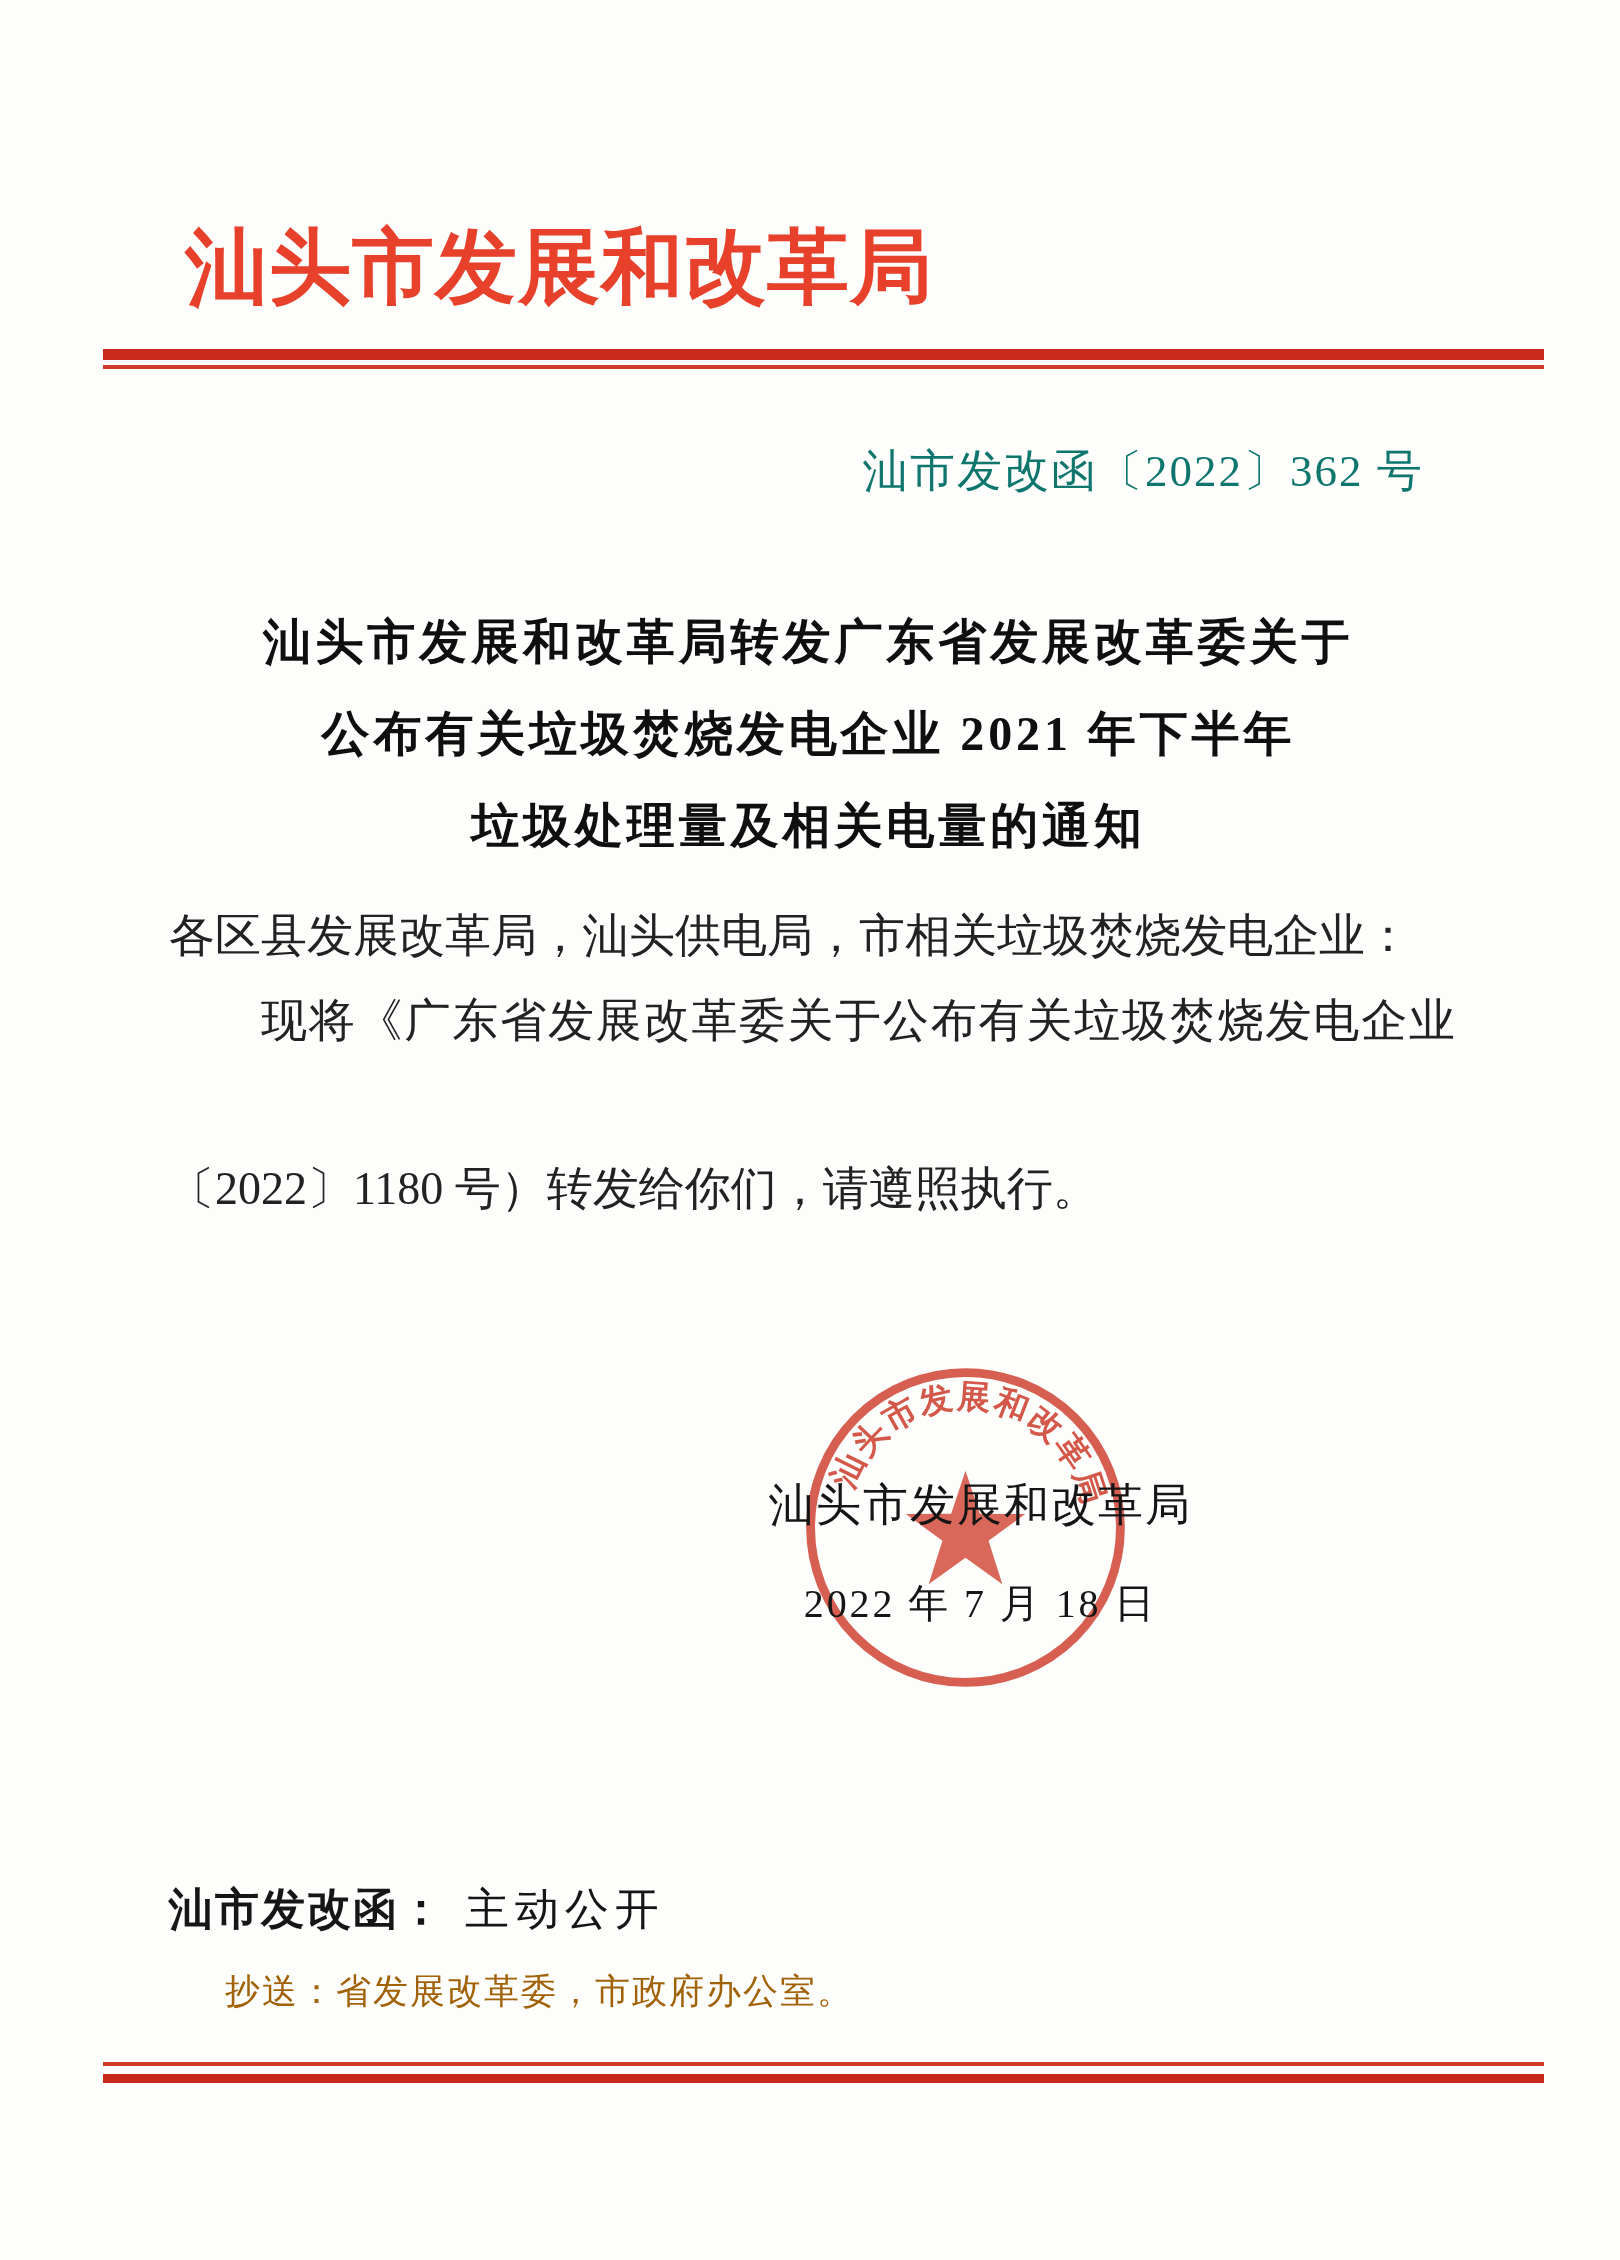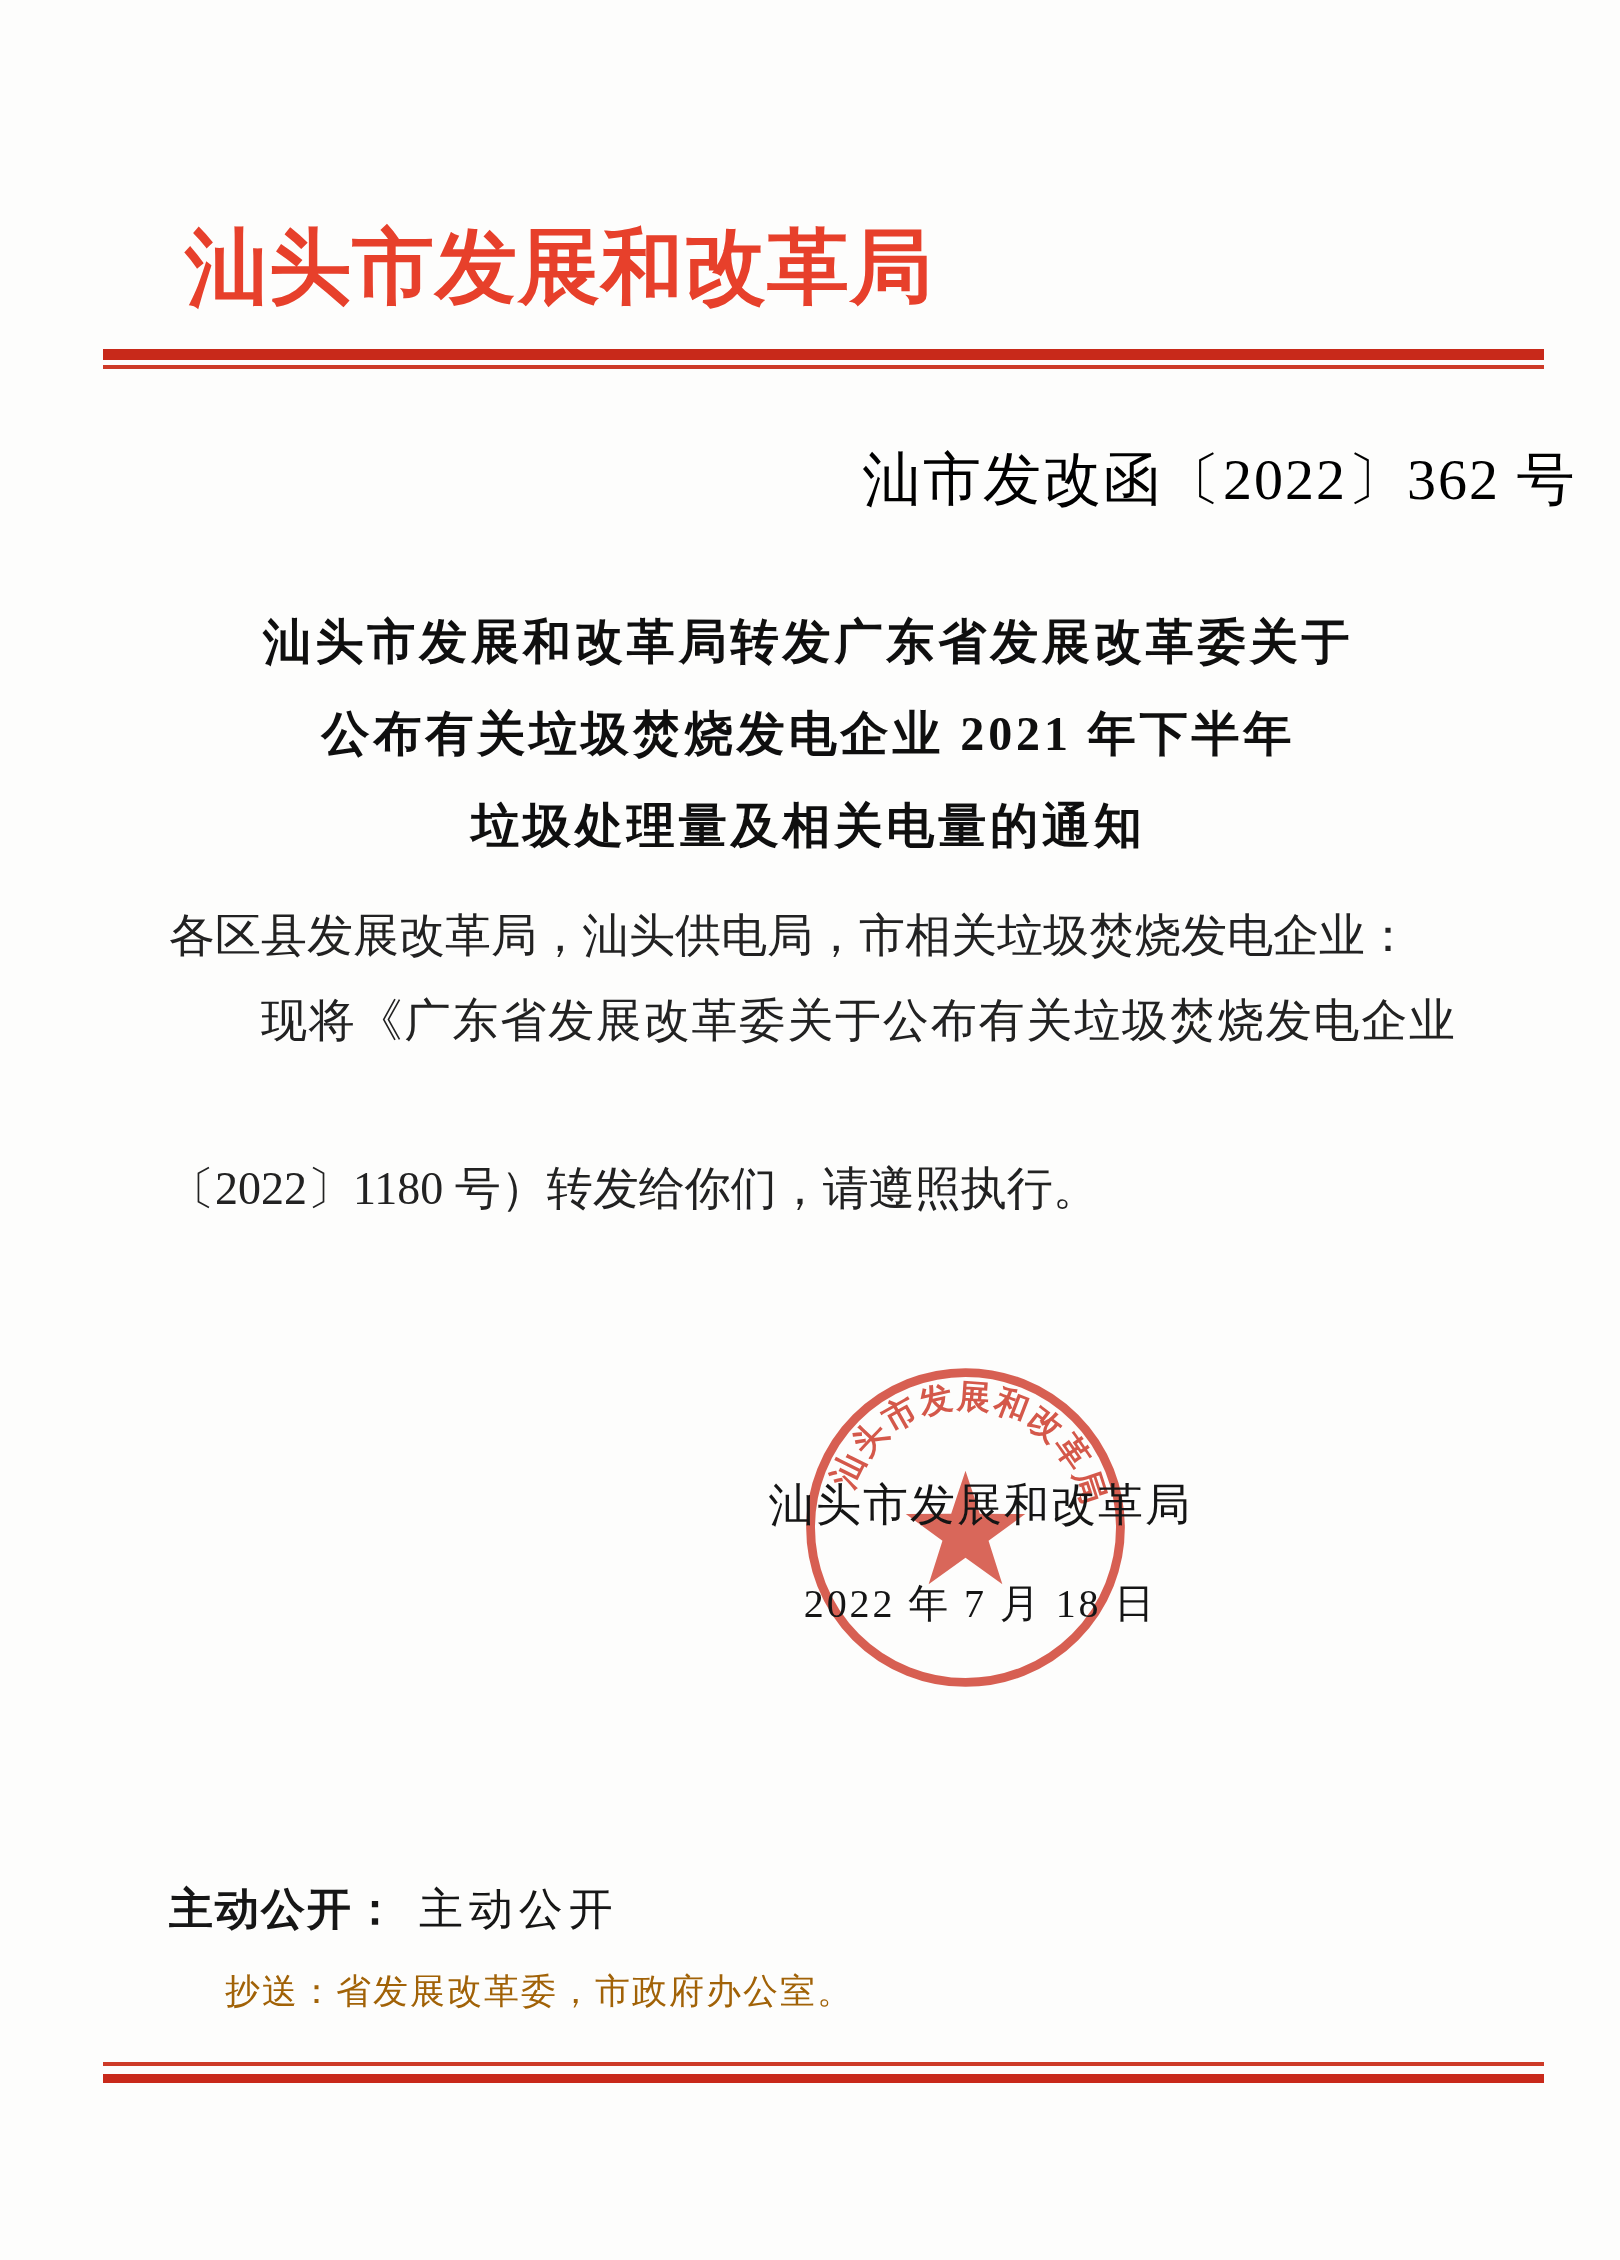--- a/index.html
+++ b/index.html
@@ -21,21 +21,21 @@
     display:flex;justify-content:space-between;
     white-space:nowrap;
     letter-spacing:1px;
   }
   .rule{position:absolute;left:103px;width:1441px;background:#c8291a;}
   .rule-thick-top{top:349px;height:10.8px;}
   .rule-thin-top{top:365px;height:3.9px;background:#cd3a27;}
 
   .doc-number{
     position:absolute;top:441px;left:863px;width:510px;
-    font-size:58px;letter-spacing:2px;white-space:nowrap;color:#000000;
+    font-size:45px;letter-spacing:2px;white-space:nowrap;color:#0f766e;
   }
 
   .doc-title{
     position:absolute;top:596px;left:83px;width:1451px;
     text-align:center;font-weight:bold;color:#0f0f0f;
     font-size:48px;line-height:92px;letter-spacing:3.9px;
   }
   .doc-title div{white-space:nowrap;}
 
   .body-line{
@@ -121,21 +121,21 @@
       </text>
     </svg>
   </div>
 
   <div class="sig-block">
     <div class="sig-agency">汕头市发展和改革局</div>
     <div class="sig-date">2022 年 7 月 18 日</div>
   </div>
 
   <div class="publicity">
-    <span class="label">主动公开：</span><span class="value">主动公开</span>
+    <span class="label">汕市发改函：</span><span class="value">主动公开</span>
   </div>
 
   <div class="cc-line">抄送：省发展改革委，市政府办公室。</div>
 
   <div class="rule rule-thin-bottom"></div>
   <div class="rule rule-thick-bottom"></div>
 
 </div>
 
 

